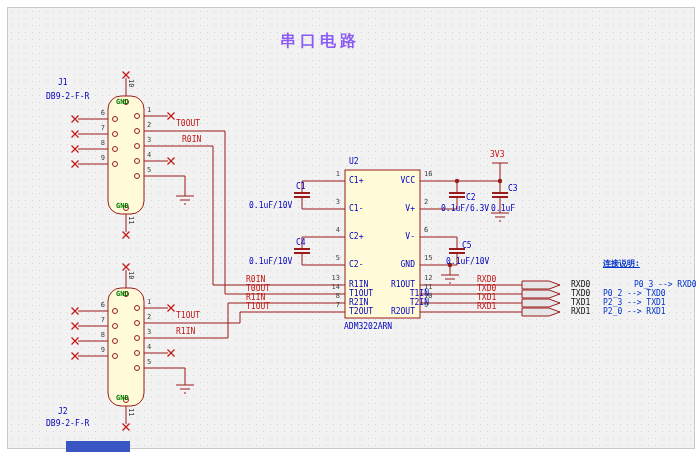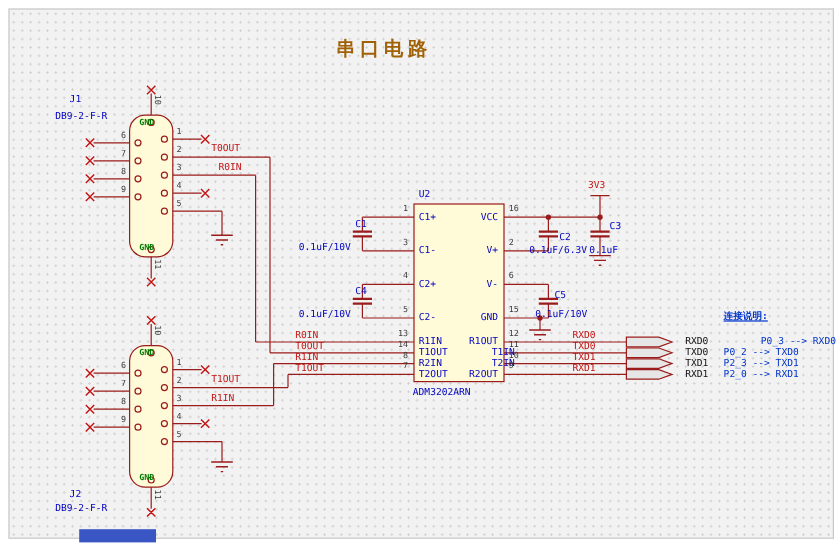--- a/index.html
+++ b/index.html
@@ -4,21 +4,21 @@
 <style>
   html,body{margin:0;padding:0;}
   .canvas{position:relative;width:700px;height:454px;background:#ffffff;overflow:hidden;
           font-family:"DejaVu Sans Mono",monospace;}
   .sheet{position:absolute;left:7px;top:7px;width:686px;height:440px;background-color:#F2F2F2;
          background-image:radial-gradient(circle,#D2D2D2 0.8px,transparent 0.9px);
          background-size:7px 7px;border:1px solid #C9C9C9;}
   svg{position:absolute;left:0;top:0;}
   .t{position:absolute;font:8px "DejaVu Sans Mono",monospace;white-space:nowrap;color:#202020;line-height:9px;}
   .s7{font-size:7px;line-height:8px;}
-  .title{font:bold 16px "DejaVu Sans",sans-serif;letter-spacing:4px;color:#a16207;}
+  .title{font:bold 16px "DejaVu Sans",sans-serif;letter-spacing:4px;color:#8b5cf6;}
   .red{color:#C41414;}
   .blue{color:#0000BE;}
   .green{color:#007C00;font-weight:bold;}
   .num{color:#3C3C3C;}
   .blk{color:#101010;}
   .note{color:#0033CC;}
   .bold{font-weight:bold;}
   .und{text-decoration:underline;}
   .ra{text-align:right;}
   .vert{transform:rotate(90deg);transform-origin:0 0;}

